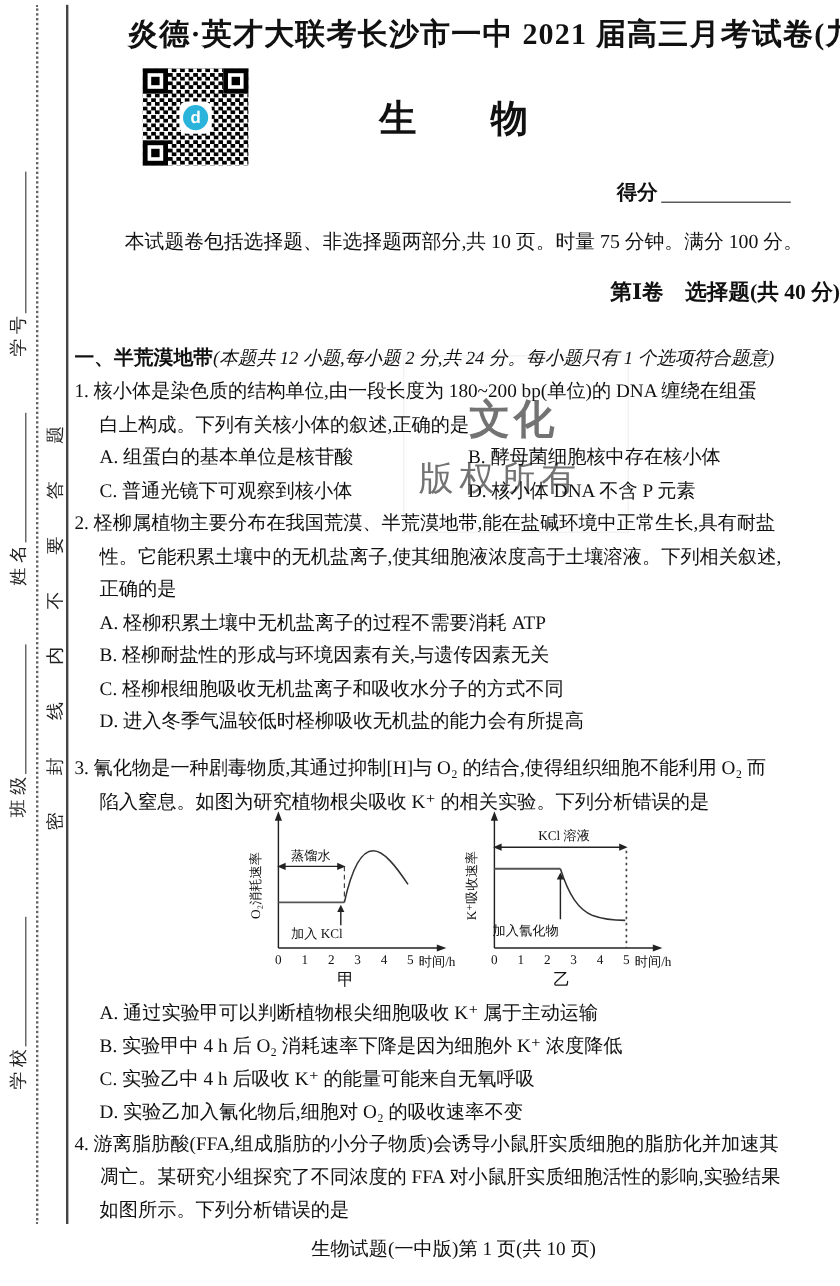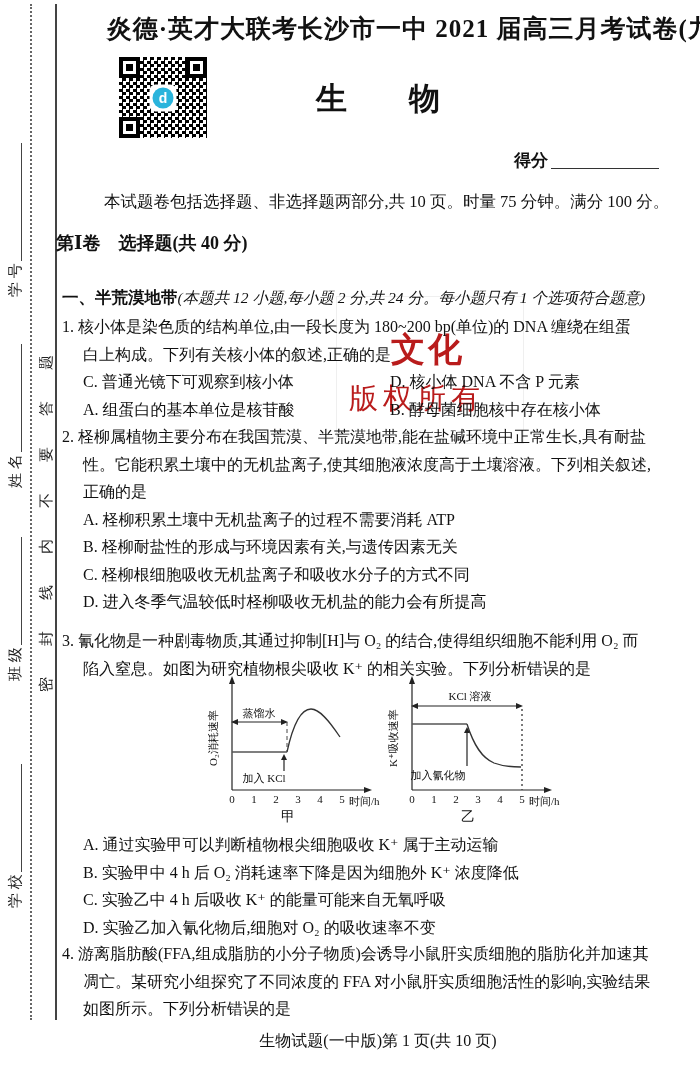--- a/index.html
+++ b/index.html
@@ -9,21 +9,21 @@
   .dotted-line{position:absolute;left:30px;top:4px;height:1016px;border-left:2px dotted #666;}
   .solid-line{position:absolute;left:55px;top:4px;height:1016px;border-left:2px solid #444;}
   .m-field{position:absolute;transform:rotate(-90deg);transform-origin:0 0;
            white-space:nowrap;font-size:15px;color:#222;}
   .m-field .blank{display:inline-block;height:1em;border-bottom:1.5px solid #444;
                   vertical-align:-2px;margin-left:2px;}
   .m-seal{position:absolute;left:37px;top:692px;transform:rotate(-90deg);transform-origin:0 0;
           white-space:nowrap;font-size:15px;letter-spacing:31px;color:#222;}
   
   .wm{position:absolute;left:336px;top:296px;width:186px;height:146px;
-      border:1px solid #efefef;color:#b91c1c;z-index:0;}
+      border:1px solid #efefef;color:#737373;z-index:0;}
   .wm .wm1{position:absolute;left:54px;top:30px;font-size:34px;font-weight:bold;letter-spacing:3px;}
   .wm .wm2{position:absolute;left:12px;top:82px;font-size:29px;letter-spacing:5px;}
   
   .exam-title{position:absolute;left:65px;top:12px;width:700px;text-align:center;
               font-size:25px;font-weight:bold;white-space:pre;letter-spacing:1px;}
   .qr{position:absolute;left:119px;top:57px;width:88px;height:81px;
       background:conic-gradient(#000 90deg,#fff 90deg 180deg,#000 180deg 270deg,#fff 270deg);
       background-size:7px 7px;}
   .qr .finder{position:absolute;width:13px;height:13px;border:4px solid #000;background:#fff;}
   .qr .finder::after{content:"";position:absolute;left:3px;top:3px;width:7px;height:7px;background:#000;}
@@ -34,21 +34,21 @@
   .qr .logo .dot{width:21px;height:21px;background:#2ab4dc;border-radius:50%;color:#fff;
                  font-weight:bold;font-size:14px;display:flex;align-items:center;justify-content:center;
                  font-family:"Liberation Sans","DejaVu Sans",sans-serif;}
   .subject{position:absolute;left:56px;top:78px;width:644px;text-align:center;font-size:31px;
            font-weight:bold;white-space:pre;font-family:"Liberation Sans","DejaVu Sans",sans-serif;}
   .score{position:absolute;left:514px;top:149px;display:flex;align-items:flex-start;}
   .score .score-label{font-size:17px;font-weight:bold;
            font-family:"Liberation Sans","DejaVu Sans",sans-serif;}
   .score .score-line{display:inline-block;width:108px;border-bottom:1.5px solid #333;height:19px;margin-left:3px;}
   .intro{position:absolute;left:104px;top:191px;width:560px;font-size:16.5px;white-space:pre;}
-  .sec-title{position:absolute;left:56px;top:231px;width:644px;text-align:left;
+  .sec-title{position:absolute;left:56px;top:231px;width:644px;text-align:right;
              font-size:18px;font-weight:bold;white-space:pre;}
   
   .part-head{position:absolute;left:62px;top:287px;width:628px;white-space:pre;}
   .part-head .ph-bold{font-weight:bold;font-size:16.5px;
            font-family:"Liberation Sans","DejaVu Sans",sans-serif;}
   .part-head .ph-note{font-style:italic;font-size:15.5px;}
   .q{position:absolute;left:62px;width:632px;z-index:1;}
   .ln{height:27.5px;line-height:27.5px;font-size:16px;white-space:pre;}
   .indent{padding-left:21px;}
   .optrow{display:flex;padding-left:21px;}
@@ -110,26 +110,26 @@
   </div>
   <div class="intro">本试题卷包括选择题、非选择题两部分,共 10 页。时量 75 分钟。满分 100 分。</div>
   <div class="sec-title">第Ⅰ卷　选择题(共 40 分)</div>
 
   <div class="part-head"><span class="ph-bold">一、半荒漠地带</span><span class="ph-note">(本题共 12 小题,每小题 2 分,共 24 分。每小题只有 1 个选项符合题意)</span></div>
 
   <div class="q" id="q1">
     <div class="ln">1. 核小体是染色质的结构单位,由一段长度为 180~200 bp(单位)的 DNA 缠绕在组蛋</div>
     <div class="ln indent">白上构成。下列有关核小体的叙述,正确的是</div>
     <div class="ln optrow">
+      <span class="opt1">A. 组蛋白的基本单位是核苷酸</span>
+      <span>B. 酵母菌细胞核中存在核小体</span>
+    </div>
+    <div class="ln optrow">
       <span class="opt1">C. 普通光镜下可观察到核小体</span>
       <span>D. 核小体 DNA 不含 P 元素</span>
-    </div>
-    <div class="ln optrow">
-      <span class="opt1">A. 组蛋白的基本单位是核苷酸</span>
-      <span>B. 酵母菌细胞核中存在核小体</span>
     </div>
   </div>
 
   <div class="q" id="q2">
     <div class="ln">2. 柽柳属植物主要分布在我国荒漠、半荒漠地带,能在盐碱环境中正常生长,具有耐盐</div>
     <div class="ln indent">性。它能积累土壤中的无机盐离子,使其细胞液浓度高于土壤溶液。下列相关叙述,</div>
     <div class="ln indent">正确的是</div>
     <div class="ln indent">A. 柽柳积累土壤中无机盐离子的过程不需要消耗 ATP</div>
     <div class="ln indent">B. 柽柳耐盐性的形成与环境因素有关,与遗传因素无关</div>
     <div class="ln indent">C. 柽柳根细胞吸收无机盐离子和吸收水分子的方式不同</div>

